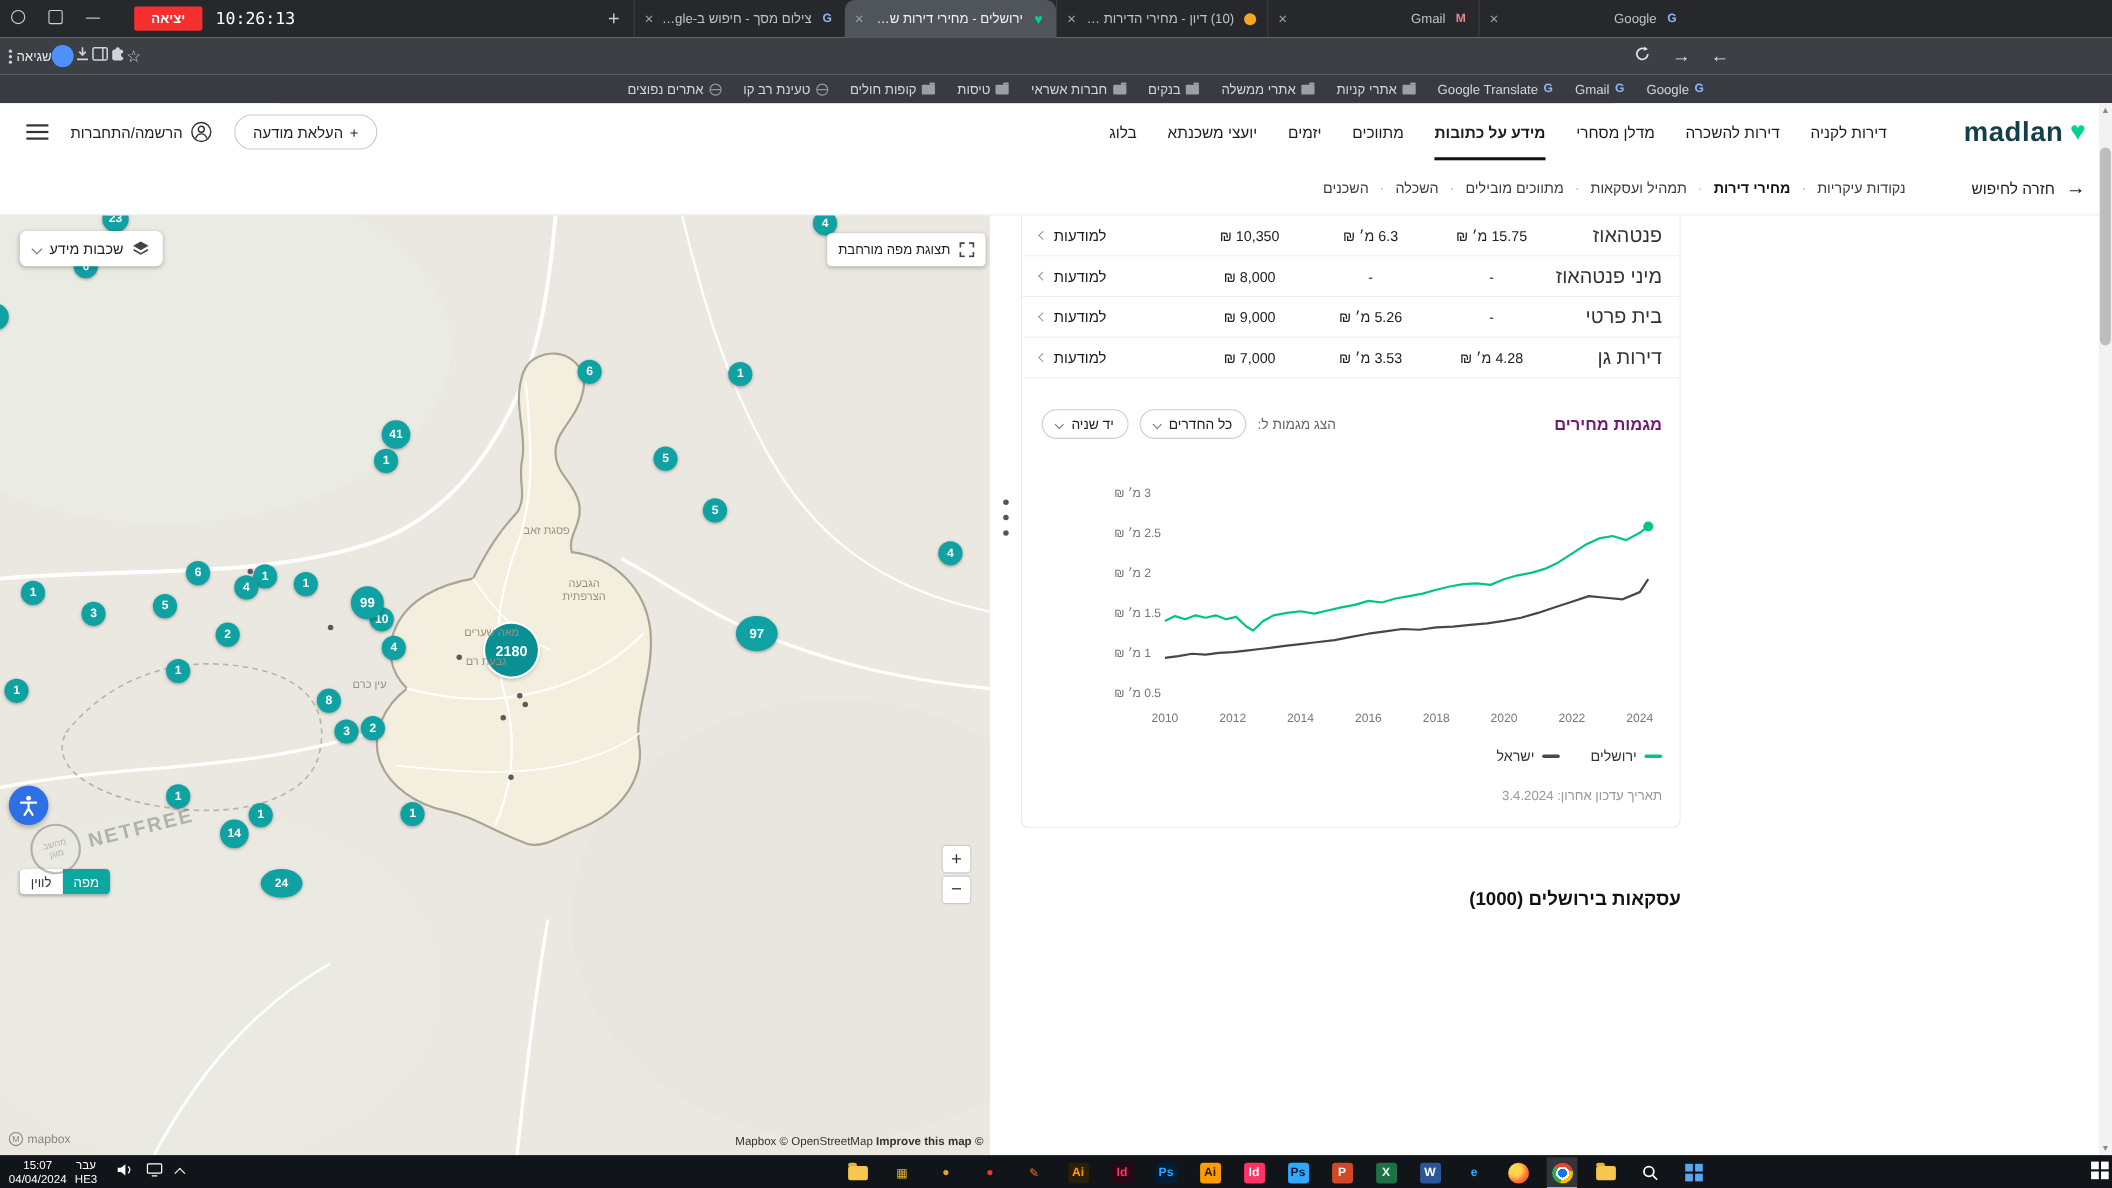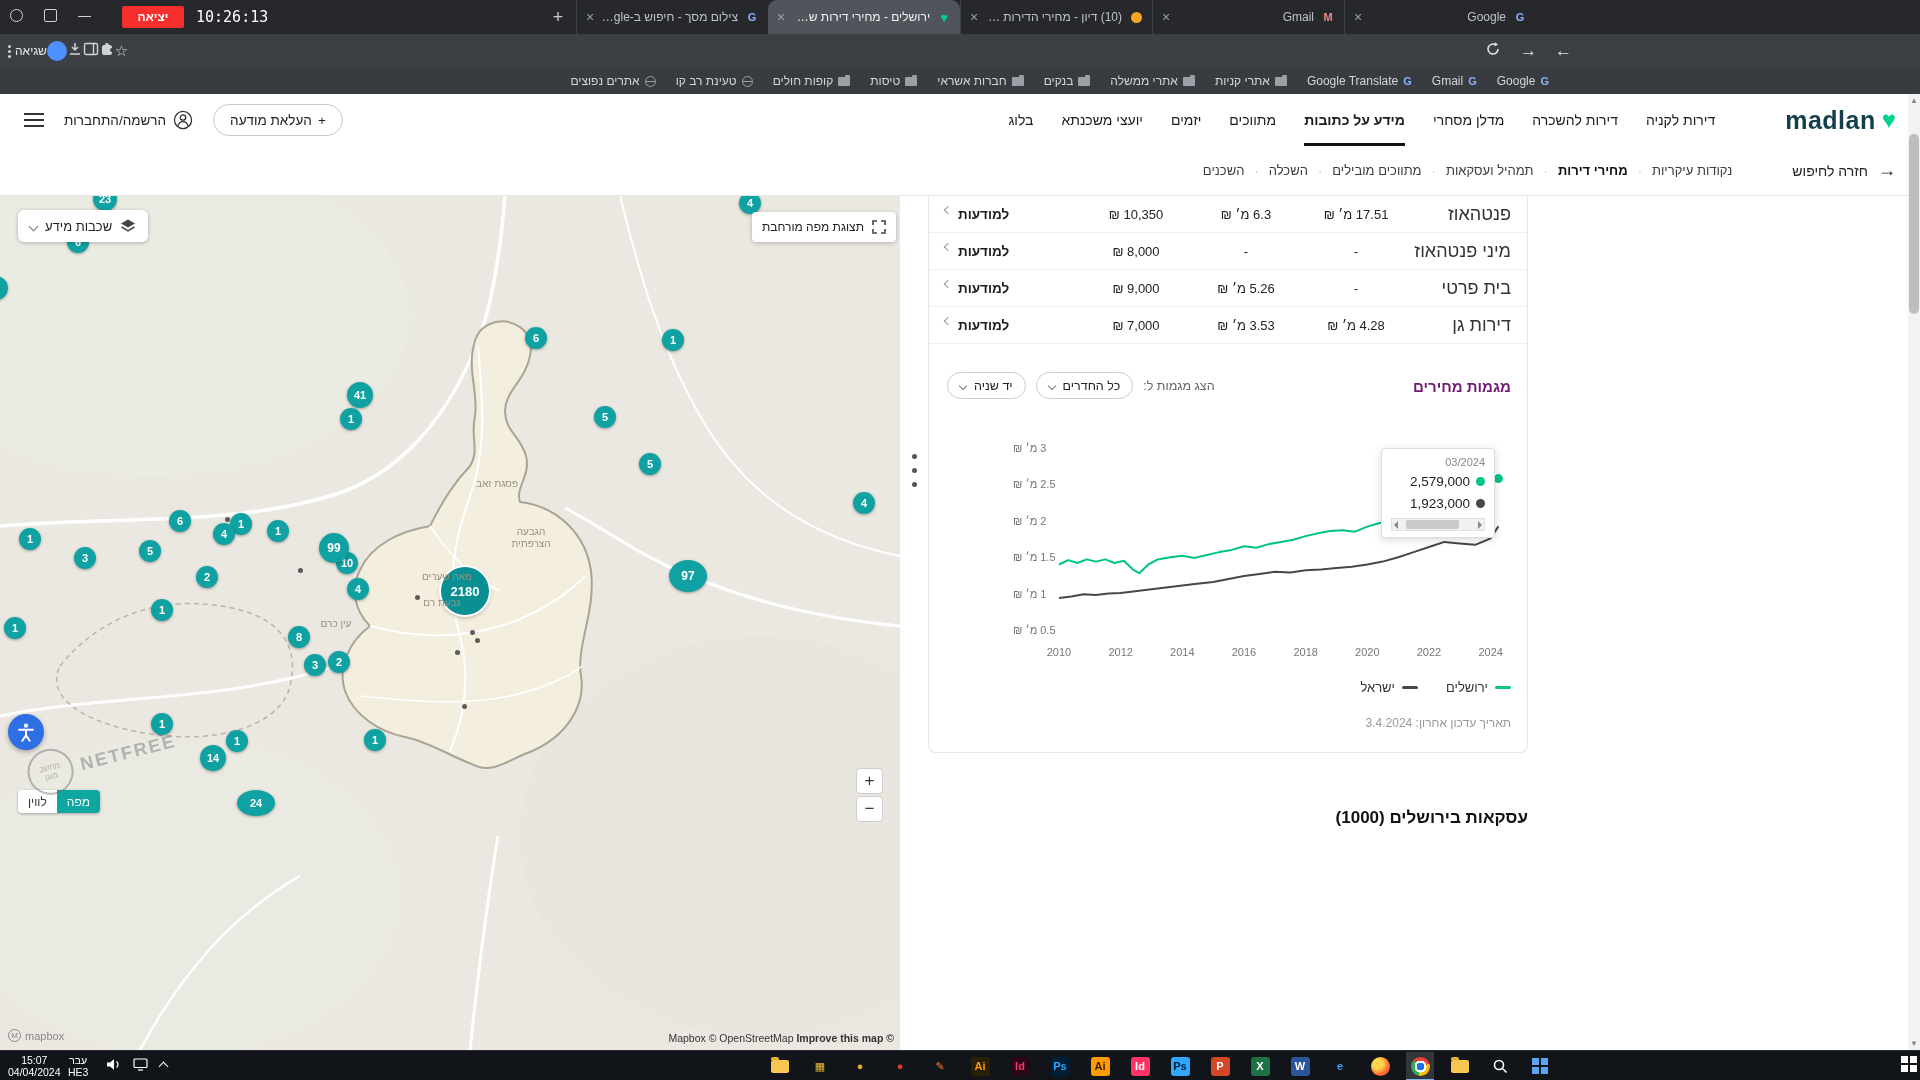--- a/index.html
+++ b/index.html
@@ -102,21 +102,21 @@
   .attribution b{font-weight:bold}
   .mapboxlogo{position:absolute;left:8px;bottom:8px;font-size:11px;color:#666;opacity:.75;display:flex;align-items:center;gap:4px}
   .mapboxlogo .mb{width:13px;height:13px;border:1.5px solid #666;border-radius:50%;font-size:8px;display:flex;align-items:center;justify-content:center}
 
   
   #panel{position:absolute;left:900px;top:0;width:1020px;height:854px;background:#fff;direction:rtl}
   #card{position:absolute;right:392px;top:0;width:600px;height:557px;border:1px solid #e7e7e7;border-top:none;border-radius:0 0 8px 8px}
   .prow{display:flex;align-items:center;height:37px;border-bottom:1px solid #efefef;padding:0 16px;font-size:13px;color:#333}
   .pname{width:100px;font-size:18px}
   .pval{width:110px;text-align:center;color:#222}
-  .plink{margin-inline-start:auto;display:flex;gap:7px;font-size:13.5px;font-weight:bold;color:#1c1c1c;cursor:pointer}
+  .plink{margin-inline-start:auto;display:flex;align-items:center;gap:7px;font-size:13.5px;font-weight:normal;color:#1c1c1c;cursor:pointer}
   .plink .chev{width:6px;height:6px;border-color:#999}
   .trend-head{position:absolute;right:16px;top:182px;font-size:15px;font-weight:bold;color:#701a75}
   .trend-controls{position:absolute;left:18px;top:176px;display:flex;align-items:center;gap:10px;direction:rtl}
   .tc-label{font-size:12.5px;color:#666}
   .pill{border:1px solid #ccc;border-radius:16px;height:27px;display:flex;align-items:center;gap:8px;padding:0 12px;font-size:12.5px;color:#222;cursor:pointer}
   .pill .chev{width:6px;height:6px}
   #trend-svg{position:absolute;left:46px;top:242px}
   .tick{font-size:11px;fill:#777;font-family:"Liberation Sans","DejaVu Sans",sans-serif}
   #tooltip{position:absolute;left:452px;top:252px;width:114px;background:#fff;border:1px solid #ddd;border-radius:4px;
     box-shadow:0 2px 8px rgba(0,0,0,.15);direction:rtl;padding:7px 9px 6px;z-index:5}
@@ -518,21 +518,21 @@
           <span>Mapbox © OpenStreetMap</span>
           <b>Improve this map ©</b>
         </div>
       </div>
 
       <div id="panel">
         <div id="card">
           <div>
               <div class="prow">
                 <span class="pname">פנטהאוז</span>
-                <span class="pval">17.51 מ׳ ₪</span>
+                <span class="pval">15.75 מ׳ ₪</span>
                 <span class="pval">6.3 מ׳ ₪</span>
                 <span class="pval">10,350 ₪</span>
                 <span class="plink">
                   <span>למודעות</span>
                   <span class="chev left"></span>
                 </span>
               </div>
               <div class="prow">
                 <span class="pname">מיני פנטהאוז</span>
                 <span class="pval">-</span>
@@ -588,38 +588,20 @@
               <text class="tick" x="207.3" y="218" text-anchor="middle">2014</text>
               <text class="tick" x="269.0" y="218" text-anchor="middle">2016</text>
               <text class="tick" x="330.7" y="218" text-anchor="middle">2018</text>
               <text class="tick" x="392.3" y="218" text-anchor="middle">2020</text>
               <text class="tick" x="454.0" y="218" text-anchor="middle">2022</text>
               <text class="tick" x="515.7" y="218" text-anchor="middle">2024</text>
               <polyline points="84.0,160.0 96.3,158.5 108.7,156.3 121.0,157.1 133.3,155.6 145.7,154.9 158.0,153.4 170.3,152.0 182.7,150.5 195.0,149.0 207.3,147.6 219.7,146.1 238.2,144.0 253.6,141.0 269.0,138.1 284.4,135.9 299.8,133.8 315.2,134.5 330.7,132.3 346.1,131.6 361.5,130.1 376.9,128.7 392.3,126.5 407.7,123.6 423.2,119.2 438.6,114.1 454.0,109.0 469.4,103.9 484.8,105.4 500.2,106.8 515.7,100.3 523.4,88.4" fill="none" stroke="#45474e" stroke-width="2" stroke-linejoin="round"></polyline>
               <polyline points="84.0,126.5 93.2,122.1 102.5,125.0 111.8,121.4 121.0,123.6 130.2,121.4 139.5,125.0 148.7,122.8 158.0,131.6 164.2,135.2 173.4,126.5 182.7,121.4 195.0,119.2 207.3,117.7 219.7,119.9 232.0,117.0 244.3,114.1 256.7,111.9 269.0,108.3 281.3,109.7 293.7,106.1 306.0,103.9 318.3,101.7 330.7,98.1 343.0,95.2 355.3,93.0 367.7,92.3 380.0,93.7 392.3,88.6 404.7,85.0 417.0,82.8 429.3,79.2 441.7,73.3 454.0,65.3 466.3,57.3 478.7,51.5 491.0,49.3 503.3,53.0 515.7,46.4 523.4,40.6" fill="none" stroke="#00c389" stroke-width="2" stroke-linejoin="round"></polyline>
               <circle cx="523.4" cy="40.6" r="4.5" fill="#00c389"></circle>
             </svg>
-          <div id="tooltip">
-            <div class="tt-date">03/2024</div>
-            <div class="tt-row">
-                <span class="tt-dot" id="dot-j" style="background: rgb(0, 195, 137);"></span>
-                <span>2,579,000</span>
-              </div>
-            <div class="tt-row">
-                <span class="tt-dot" id="dot-i" style="background: rgb(69, 71, 78);"></span>
-                <span>1,923,000</span>
-              </div>
-            <div class="tt-scroll">
-              <span class="tt-arrow r"></span>
-              <span class="tt-track">
-                  <span class="tt-thumb"></span>
-                </span>
-              <span class="tt-arrow l"></span>
-            </div>
-          </div>
           <div id="legend">
             <span class="legend-item">
                 <span class="sw" style="background: rgb(0, 195, 137);"></span>
                 <span>ירושלים</span>
               </span>
             <span class="legend-item">
                 <span class="sw" style="background: rgb(69, 71, 78);"></span>
                 <span>ישראל</span>
               </span>
           </div>

